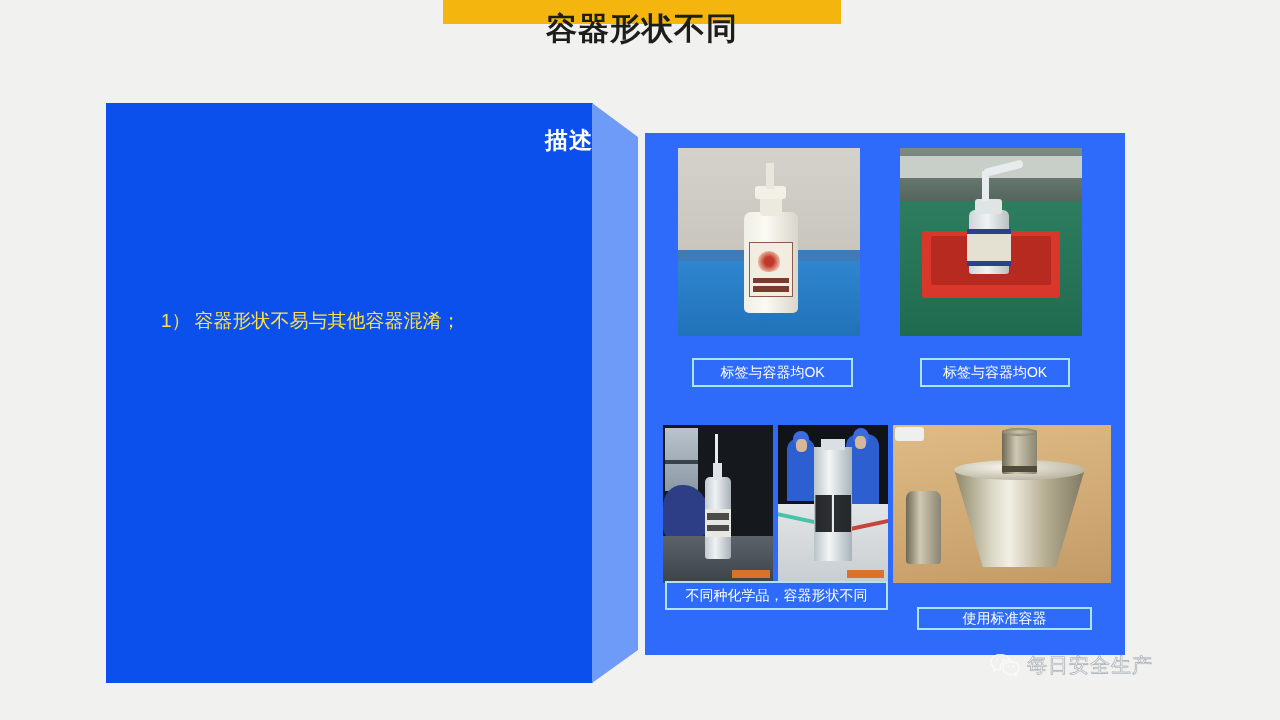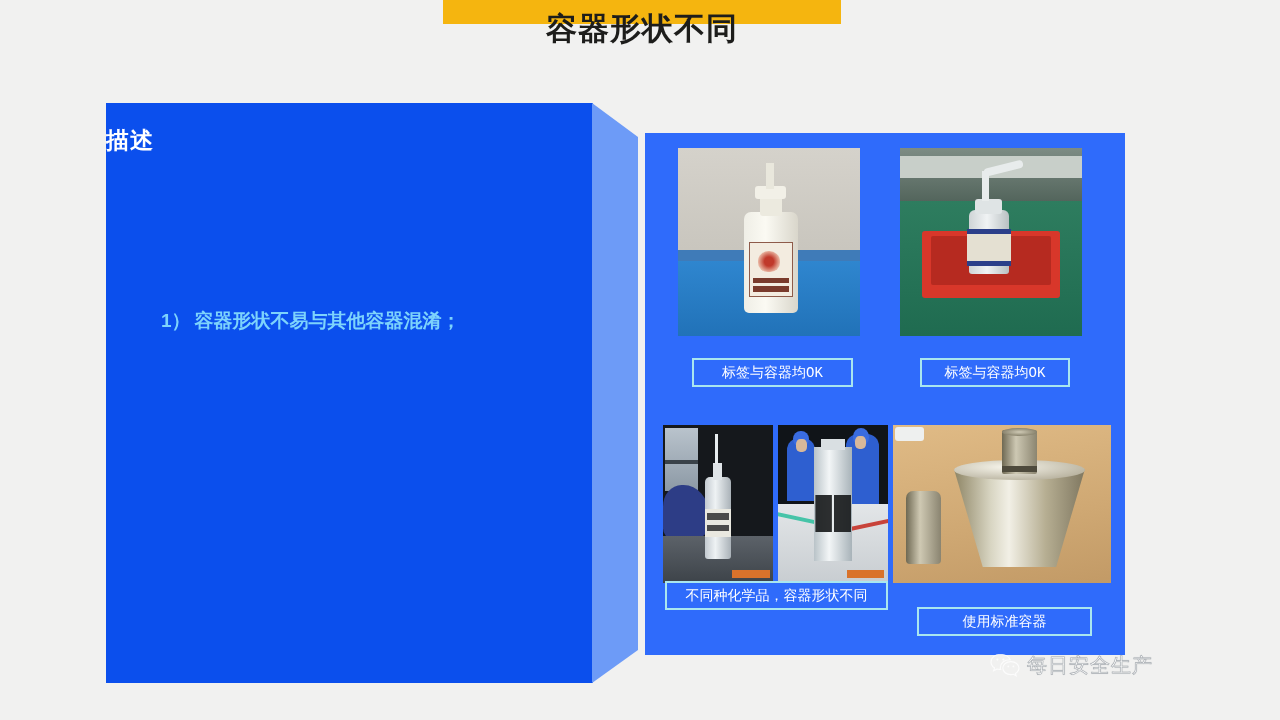--- a/index.html
+++ b/index.html
@@ -50,48 +50,46 @@
     position: absolute;
     left: 486px; top: 0;
     width: 46px; height: 580px;
     background: #6d9bf7;
     clip-path: polygon(0 0, 100% 34px, 100% 547px, 0 580px);
   }
   .panel-title {
     position: absolute;
     left: 0; top: 22px;
     width: 487px;
-    text-align: left;
+    text-align: right;
     font-size: 23px;
     font-weight: bold;
     color: #ffffff;
     letter-spacing: 1px;
   }
   .desc-list {
     position: absolute;
     left: 55px; top: 205px;
     width: 420px;
   }
   .desc-item {
     font-size: 19px;
-    color: #7dd3fc;
+    color: #fde047;
     line-height: 1.35;
     margin-bottom: 62px;
     white-space: nowrap;
-    font-weight: bold;
   }
   .desc-item .num { margin-right: 4px; }
 
   
   .right-panel {
     position: absolute;
     left: 645px; top: 133px;
     width: 480px; height: 522px;
     background: #2f6bfb;
-    font-family: Liberation Mono, monospace;
   }
 
   .photo {
     position: absolute;
     overflow: hidden;
     background: #cfcfcf;
   }
   .photo .inner { position: absolute; inset: 0; }
 
   
@@ -296,21 +294,21 @@
         <div class="p5-cone"></div>
           <div class="p5-top"></div>
         <div class="p5-neck"></div>
           <div class="p5-neckring"></div>
           <div class="p5-necktop"></div>
         <div class="p5-plug"></div>
       </div>
     </div>
 
     <div class="caption" style="left:20px; top:448px; width:223px; height:29px;">不同种化学品，容器形状不同</div>
-    <div class="caption" style="left:272px; top:474px; width:175px; height:29px;">使用标准容器</div>
+    <div class="caption" style="left:272px; top:474px; width:175px; height:23px;">使用标准容器</div>
 
   </div>
 
   <div class="watermark">
     <svg width="30" height="26" viewBox="0 0 30 26">
       <path d="M10.5 1.2C5.3 1.2 1 4.6 1 8.9c0 2.4 1.4 4.6 3.6 6l-.9 2.8 3.3-1.7c.9.2 1.9.4 2.9.4h.8c-.2-.6-.3-1.3-.3-2 0-4.2 4.1-7.6 9.2-7.6h.7C19.3 3.8 15.3 1.2 10.5 1.2z" fill="none" stroke="#ffffff" stroke-width="1.1"></path>
       <circle cx="7.4" cy="6.6" r="1.05" fill="#ffffff"></circle>
       <circle cx="13.4" cy="6.6" r="1.05" fill="#ffffff"></circle>
       <path d="M29 15.1c0-3.6-3.6-6.5-8.1-6.5s-8.1 2.9-8.1 6.5c0 3.6 3.6 6.5 8.1 6.5.9 0 1.7-.1 2.5-.3l2.8 1.5-.8-2.4c2.2-1.2 3.6-3.1 3.6-5.3z" fill="none" stroke="#ffffff" stroke-width="1.1"></path>
       <circle cx="18.3" cy="13.4" r="0.9" fill="#ffffff"></circle>

